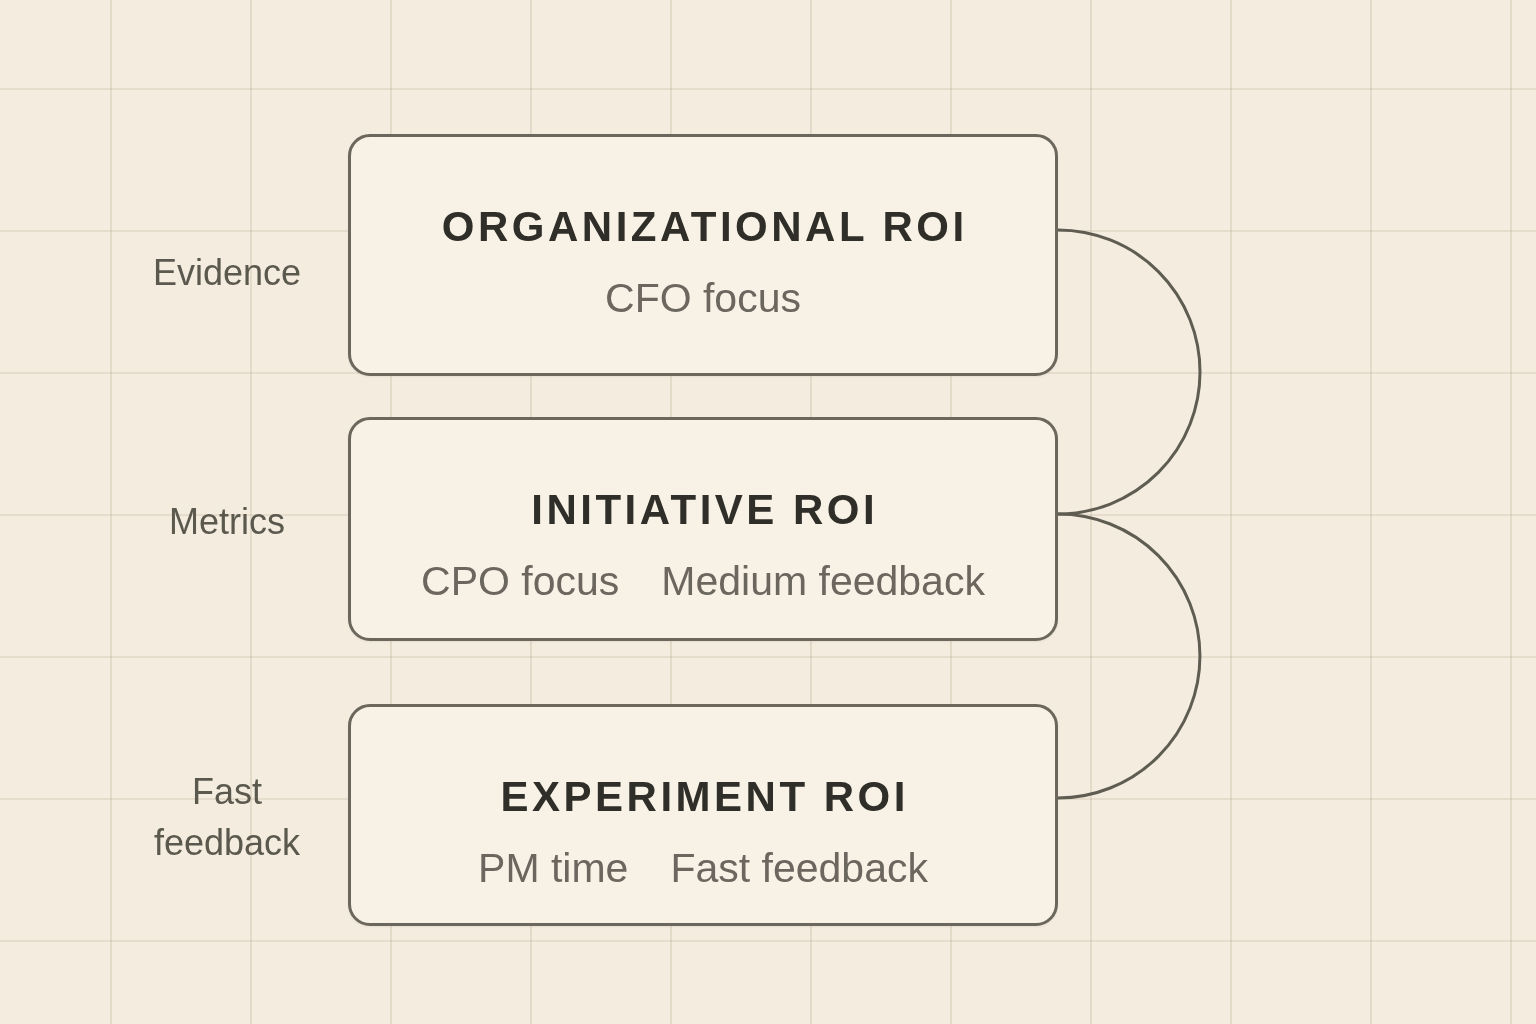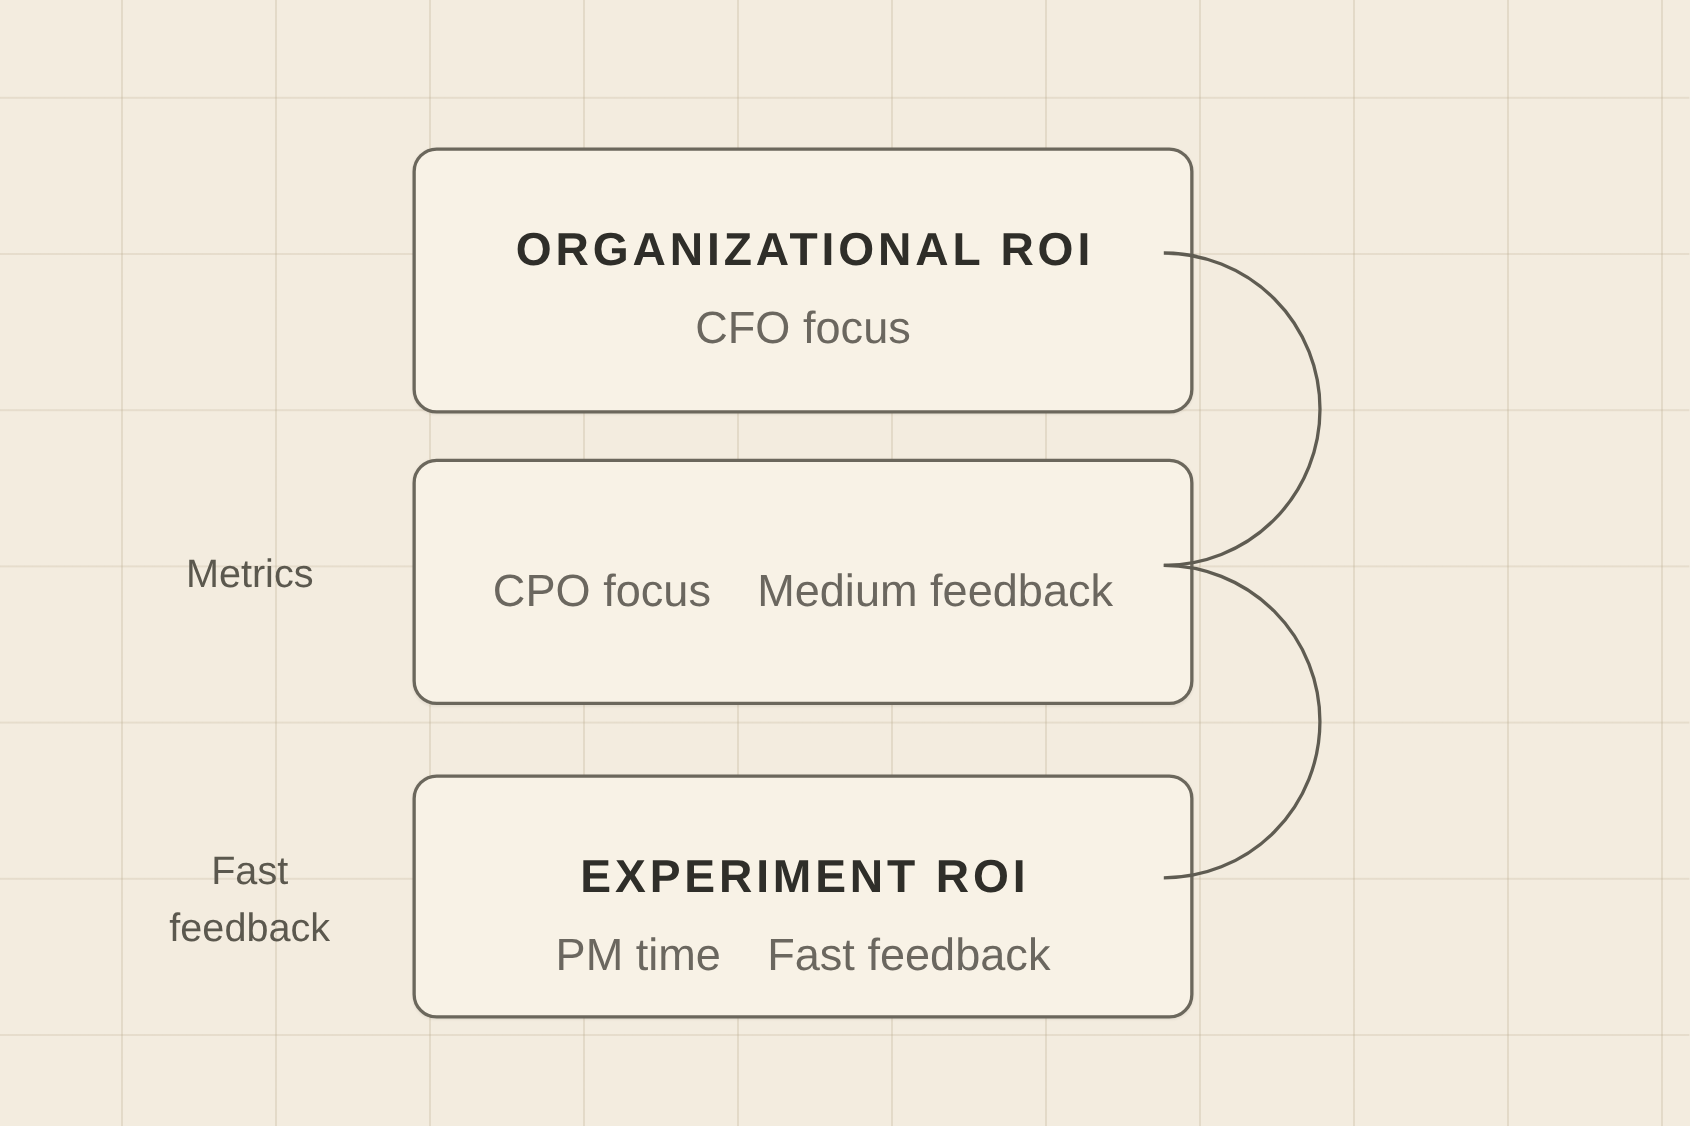--- a/index.html
+++ b/index.html
@@ -29,21 +29,20 @@
     width: 710px;
     box-sizing: border-box;
     background: #f8f2e6;
     border: 3px solid #6b675c;
     border-radius: 22px;
     display: flex;
     flex-direction: column;
     align-items: center;
     padding-top: 68px;
     box-shadow: 0 1px 2px rgba(90,80,60,0.08);
-    margin-left: 27px;
   }
   .box-1 { top: 134px; height: 242px; }
   .box-2 { top: 417px; height: 224px; }
   .box-3 { top: 704px; height: 222px; }
 
   .box-title {
     font-size: 42px;
     line-height: 44px;
     font-weight: 700;
     letter-spacing: 3.5px;
@@ -88,33 +87,35 @@
     fill: none;
     stroke: #5f5c52;
     stroke-width: 3;
   }
 </style>
 </head>
 <body>
 
 <div class="canvas">
 
+  <div class="side-label side-label-1">Evidence</div>
 
   <div class="side-label side-label-2">Metrics</div>
 
   <div class="side-label side-label-3">Fast feedback</div>
 
   <div class="box box-1">
     <div class="box-title">ORGANIZATIONAL ROI</div>
     <div class="box-subtitle">
       <span>CFO focus</span>
     </div>
   </div>
 
   <div class="box box-2">
+    <div class="box-title">INITIATIVE ROI</div>
     <div class="box-subtitle">
       <span>CPO focus</span>
       <span>Medium feedback</span>
     </div>
   </div>
 
   <div class="box box-3">
     <div class="box-title">EXPERIMENT ROI</div>
     <div class="box-subtitle">
       <span>PM time</span>

